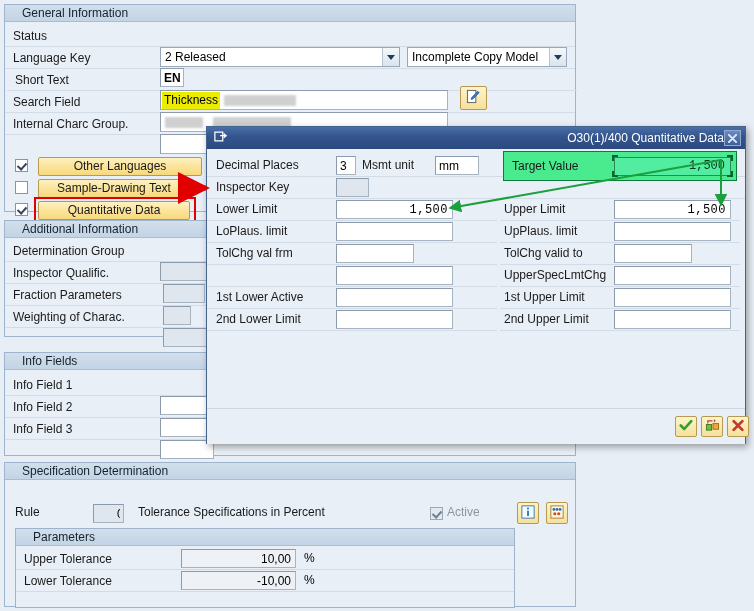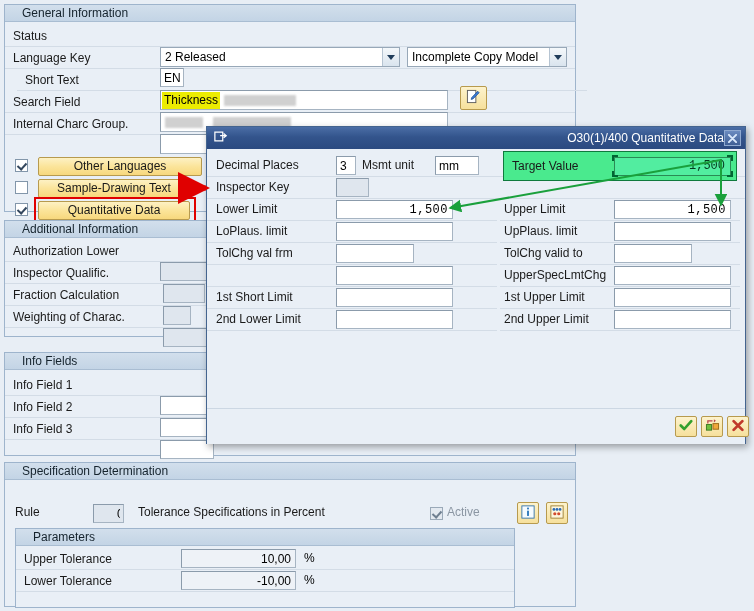--- a/index.html
+++ b/index.html
@@ -236,23 +236,23 @@
         <span class="dd-txt">Incomplete Copy Model</span>
         <span class="dd-btn">
             <i class="caret"></i>
           </span>
       </div>
 
       <div class="row" style="position:absolute; left:0; top:25px; width:570px;">
         <span class="lbl" style="left:8px; top:0;">Language Key</span>
         <div class="rowline" style="top:21px;"></div>
       </div>
-      <input class="inp" style="left: 155px; top: 46px; width: 24px;" value="EN">
-
-      <div class="row" style="position:absolute; left:12px; top:47px; width:570px;text-align:right;">
+      <input class="inp" style="left: 155px; top: 46px; width: 24px; font-weight: bold;" value="EN">
+
+      <div class="row" style="position:absolute; left:2px; top:47px; width:570px;text-align:right;">
         <span class="lbl" style="left:8px; top:0;">Short Text</span>
         <div class="rowline" style="top:21px;"></div>
       </div>
       <div class="inp" style="left:155px; top:68px; width:288px; height:20px; padding:0;">
         <span class="hl-yellow" style="left:1px; top:1px;">Thickness</span>
         <span class="masked" style="left:63px; top:4px; width:72px; height:11px;"></span>
       </div>
       <div class="iconbtn" style="left:455px; top:64px; width:27px; height:24px;">
         <span>
           <svg width="15" height="15" viewBox="0 0 16 16">
@@ -287,33 +287,33 @@
       <div class="btn-amber" style="left:33px; top:179px; width:152px;">Quantitative Data</div>
       <div class="hl-red-box" style="left:29px; top:175px; width:162px; height:27px;"></div>
 
     </div>
   </div>
 
   <div class="group" style="left:4px; top:220px; width:572px; height:117px;">
     <div class="group-title">Additional Information</div>
     <div class="group-body" style="height:98px;">
       <div class="row" style="position:absolute; left:0; top:2px; width:570px;">
-        <span class="lbl" style="left:8px; top:0;">Authorization Lower</span>
+        <span class="lbl" style="left:8px; top:0;">Determination Group</span>
         <div class="rowline" style="top:21px;"></div>
       </div>
       <input class="inp grey" style="left: 155px; top: 24px; width: 55px;" value="">
 
       <div class="row" style="position:absolute; left:0; top:24px; width:570px;">
         <span class="lbl" style="left:8px; top:0;">Inspector Qualific.</span>
         <div class="rowline" style="top:21px;"></div>
       </div>
       <input class="inp grey" style="left: 158px; top: 46px; width: 42px;" value="">
 
       <div class="row" style="position:absolute; left:0; top:46px; width:570px;">
-        <span class="lbl" style="left:8px; top:0;">Fraction Calculation</span>
+        <span class="lbl" style="left:8px; top:0;">Fraction Parameters</span>
         <div class="rowline" style="top:21px;"></div>
       </div>
       <input class="inp grey" style="left: 158px; top: 68px; width: 21px;" value="">
 
       <div class="row" style="position:absolute; left:0; top:68px; width:570px;">
         <span class="lbl" style="left:8px; top:0;">Weighting of Charac.</span>
         <div class="rowline" style="top:21px;"></div>
       </div>
       <input class="inp grey" style="left: 158px; top: 90px; width: 52px;" value="">
     </div>
@@ -442,21 +442,21 @@
       <input class="inp" style="left: 129px; top: 73px; width: 117px;" value="">
       <div class="rowline" style="top:93px; left:0; width:290px;"></div>
 
       <span class="lbl" style="left:9px; top:93px;">TolChg val frm</span>
       <input class="inp" style="left: 129px; top: 95px; width: 78px;" value="">
       <div class="rowline" style="top:115px; left:0; width:290px;"></div>
 
       <input class="inp" style="left: 129px; top: 117px; width: 117px;" value="">
       <div class="rowline" style="top:137px; left:0; width:290px;"></div>
 
-      <span class="lbl" style="left:9px; top:137px;">1st Short Limit</span>
+      <span class="lbl" style="left:9px; top:137px;">1st Lower Active</span>
       <input class="inp" style="left: 129px; top: 139px; width: 117px;" value="">
       <div class="rowline" style="top:159px; left:0; width:290px;"></div>
 
       <span class="lbl" style="left:9px; top:159px;">2nd Lower Limit</span>
       <input class="inp" style="left: 129px; top: 161px; width: 117px;" value="">
       <div class="rowline" style="top:181px; left:0; width:290px;"></div>
 
       <span class="lbl" style="left:297px; top:49px;">Upper Limit</span>
       <div class="inp num monoval" style="left:407px; top:51px; width:117px; line-height:18px;">1,500</div>
       <div class="rowline" style="top:71px; left:293px; width:240px;"></div>

